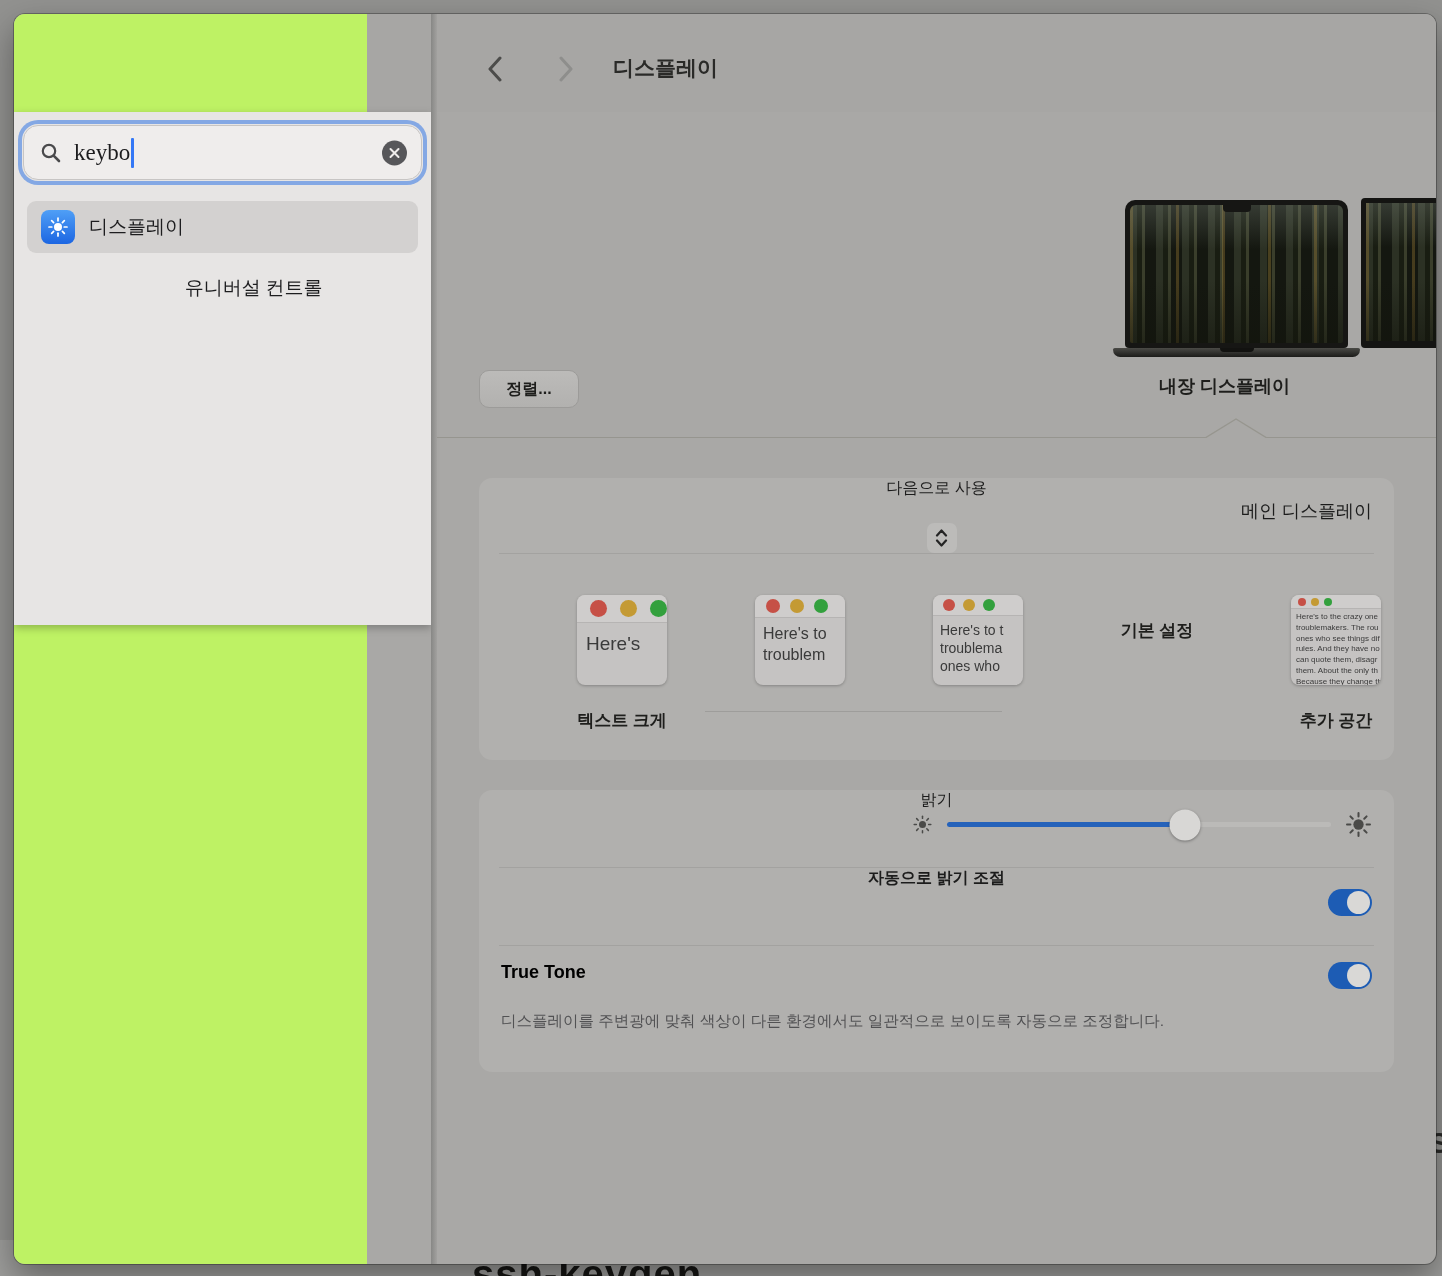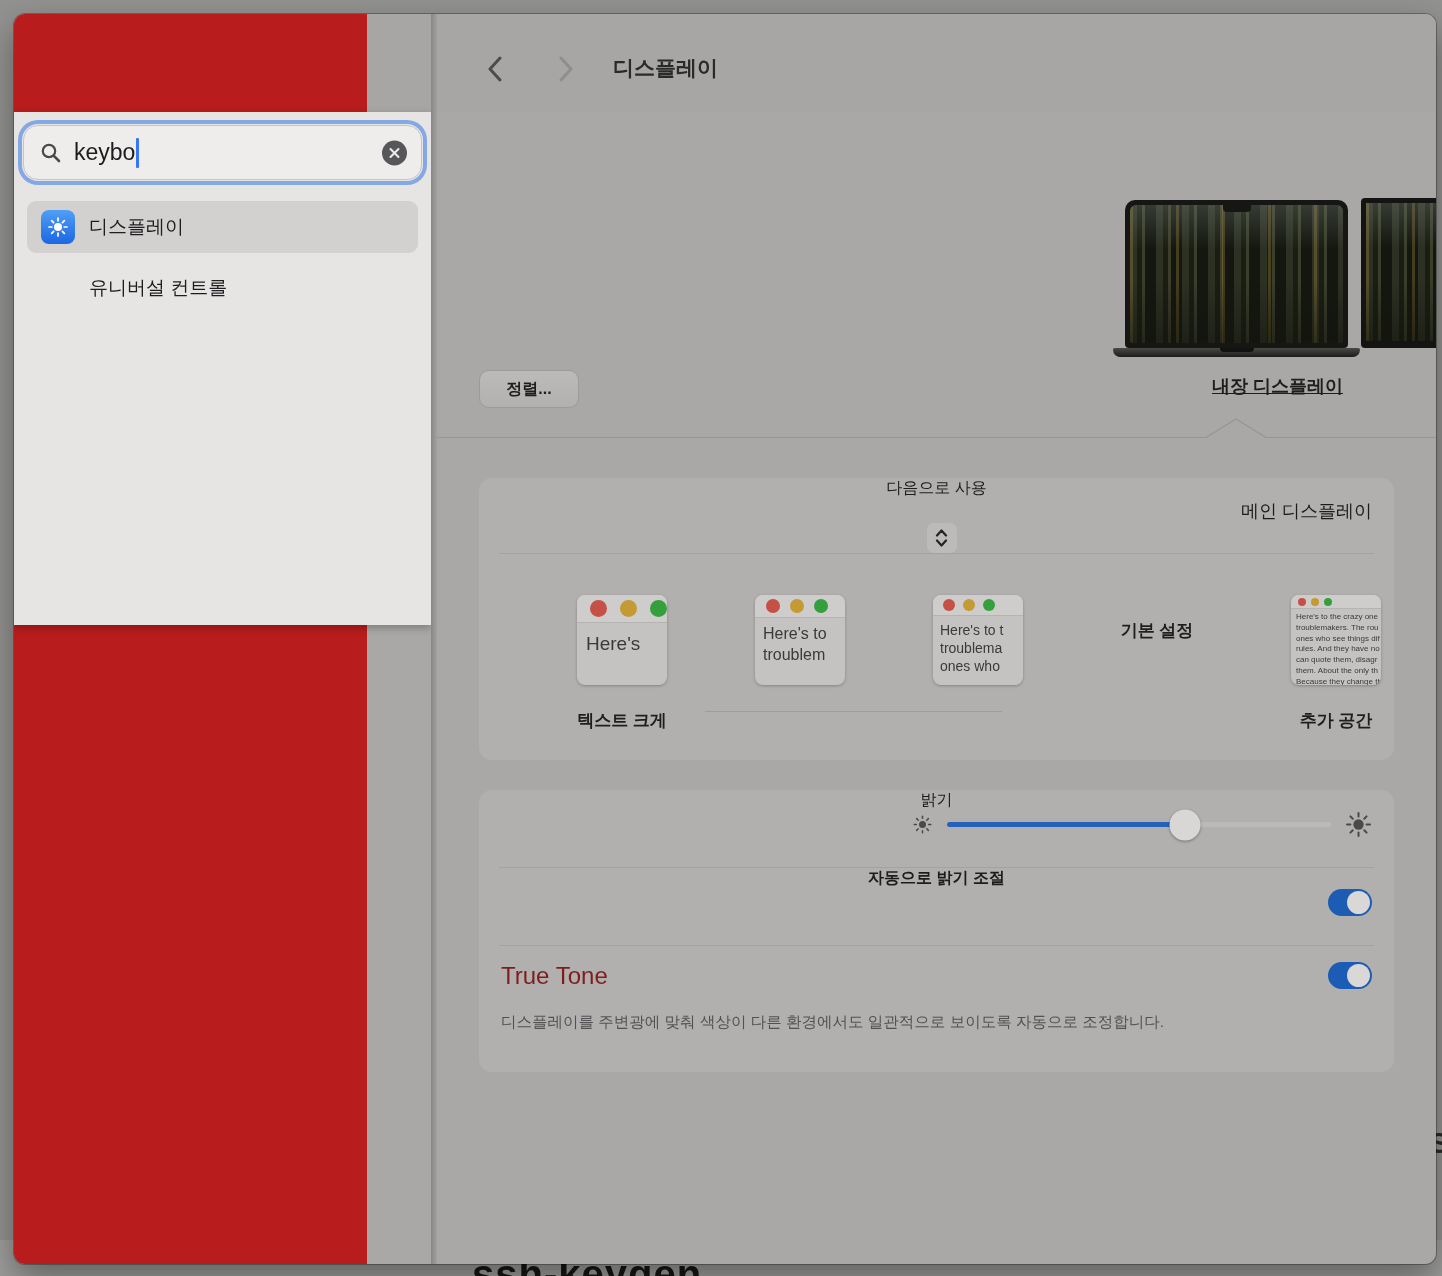--- a/index.html
+++ b/index.html
@@ -21,21 +21,21 @@
     background:#a9a8a6; border-radius:11px; overflow:hidden;
     box-shadow:0 0 0 1px rgba(0,0,0,.28), 0 14px 34px rgba(0,0,0,.38);
   }
   .titlebar { position:absolute; left:0; top:0; width:100%; height:98px; background:#a7a6a4; }
   .tl { position:absolute; top:45px; width:22px; height:22px; border-radius:50%; }
   .tl.red    { left:33px;  background:#bf4b43; }
   .tl.yellow { left:73px;  background:#bf9733; }
   .tl.green  { left:113px; background:#2f9b38; }
 
   
-  .sidebar { position:absolute; left:0; top:0; width:353px; height:100%; background:#b91c1c; }
+  .sidebar { position:absolute; left:0; top:0; width:353px; height:100%; background:#bef264;font-family:Liberation Serif, serif; }
   .side-divider { position:absolute; left:417px; top:0; width:6px; height:100%;
     background:linear-gradient(90deg,#878785,#a2a19f); }
 
   .search-panel { position:absolute; left:0; top:98px; width:417px; height:513px;
     background:#e7e5e4; box-shadow:0 3px 8px rgba(0,0,0,.25); }
 
   .search-field { position:absolute; left:9px; top:13px; width:399px; height:55px;
     background:#efedec; border:1px solid #c7c5c4; border-radius:15px;
     box-shadow:0 0 0 1px #e7e5e4, 0 0 0 5px #84a8e4;
     display:flex; align-items:center; }
@@ -43,21 +43,21 @@
   .search-text { margin-left:12px; font-size:23px; font-weight:500; color:#1c1c1e; }
   .caret { width:3px; height:30px; background:#3478f6; margin-left:1px; border-radius:1px; }
   .clear-btn { position:absolute; right:14px; top:50%; transform:translateY(-50%);
     width:25px; height:25px; border-radius:50%; background:#57575a;
     display:flex; align-items:center; justify-content:center; }
 
   .result-row { position:absolute; left:13px; width:391px; height:52px;
     display:flex; align-items:center; border-radius:9px; }
   .result-row.selected { background:#d3d1d0; }
   .row-display { top:89px; }
-  .row-universal { top:150px; }
+  .row-universal { top:150px;justify-content:center; }
   .result-icon { width:34px; height:34px; border-radius:8px; margin-left:14px;
     background:linear-gradient(180deg,#4f9ff6,#1c66e2);
     display:flex; align-items:center; justify-content:center; }
   .result-label { margin-left:14px; font-size:19px; color:#1d1d1f; }
   .row-universal .result-label { margin-left:62px; }
 
   
   .content { position:absolute; left:423px; top:0; width:999px; height:100%; }
   .nav-btn { position:absolute; top:40px; width:30px; height:30px; display:flex; align-items:center; justify-content:center; }
   .nav-back { left:42px; }
@@ -81,21 +81,21 @@
   .laptop-base { position:absolute; left:676px; top:334px; width:247px; height:9px;
     background:linear-gradient(180deg,#4a4a46,#1b1b19); border-radius:2px 2px 8px 8px; }
   .laptop-base:after { content:""; position:absolute; left:50%; top:0; transform:translateX(-50%);
     width:34px; height:4px; background:#121210; border-radius:0 0 5px 5px; }
 
   .monitor { position:absolute; left:924px; top:184px; width:247px; height:150px;
     background:#141412; border-radius:4px; padding:5px 5px 7px 5px; }
   .monitor .scr { width:100%; height:100%; }
 
   .display-label { position:absolute; top:360px; font-size:18px; font-weight:bold; color:#1e1e1c; text-align:center; }
-  .lbl-builtin { left:729px; width:223px;text-decoration:underline; }
+  .lbl-builtin { left:676px; width:223px; }
   .lbl-lg      { left:924px; width:247px; }
 
   .arrange-btn { position:absolute; left:42px; top:356px; width:100px; height:38px;
     background:linear-gradient(180deg,#bcbbb9,#b2b1af); border:1px solid #9c9b99; border-radius:10px;
     font-size:16px; font-weight:bold; color:#1e1e1c; display:flex; align-items:center; justify-content:center; }
 
   .hdr-divider { position:absolute; left:0; top:423px; width:999px; height:1px; background:#96958f; }
   .sel-triangle { position:absolute; left:767px; top:403px; }
 
   
@@ -141,21 +141,21 @@
     box-shadow:0 1px 3px rgba(0,0,0,.35); }
 
   
   .toggle { width:44px; height:27px; border-radius:14px; background:#8f8f8d; margin-left:auto; position:relative; flex:0 0 auto; }
   .toggle.on { background:#1d5cb4; }
   .toggle .tknob { position:absolute; top:2px; left:2px; width:23px; height:23px; border-radius:50%; background:#d9d8d6; }
   .toggle.on .tknob { left:auto; right:2px; }
 
   
   .tt-row { padding:16px 22px 0 22px; display:flex; align-items:flex-start; }
-  .tt-title { font-size:24px; font-weight:normal; color:#7f1d1d; }
+  .tt-title { font-size:18px; font-weight:bold; color:#000000; }
   .tt-desc { font-size:15.5px; color:#525254; line-height:1.55; margin-top:20px; padding:0 22px; width:790px; }
 
   svg { display:block; }
 </style>
 </head>
 <body>
 
 <div class="bg-bottom"></div>
 <div class="bg-term-text">ssh-keygen</div>
 <div class="bg-right-letter">S</div>

